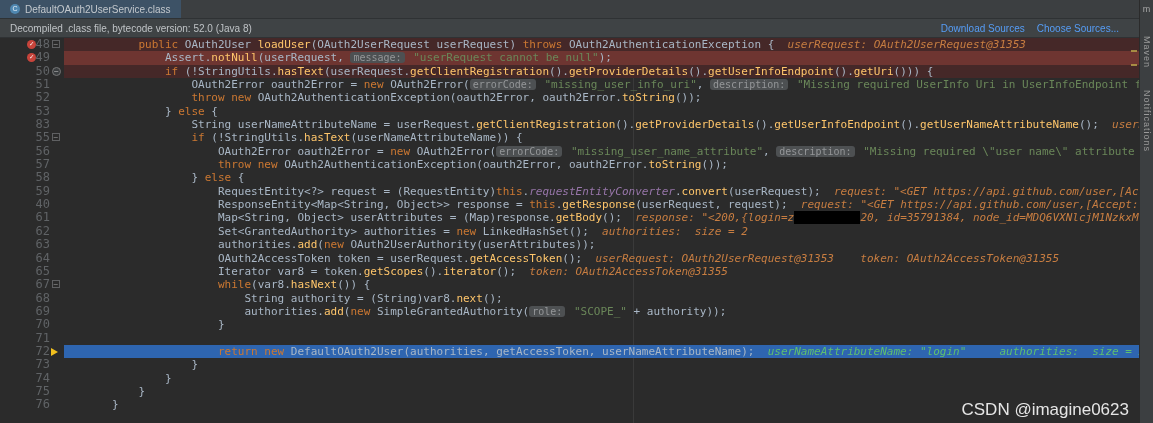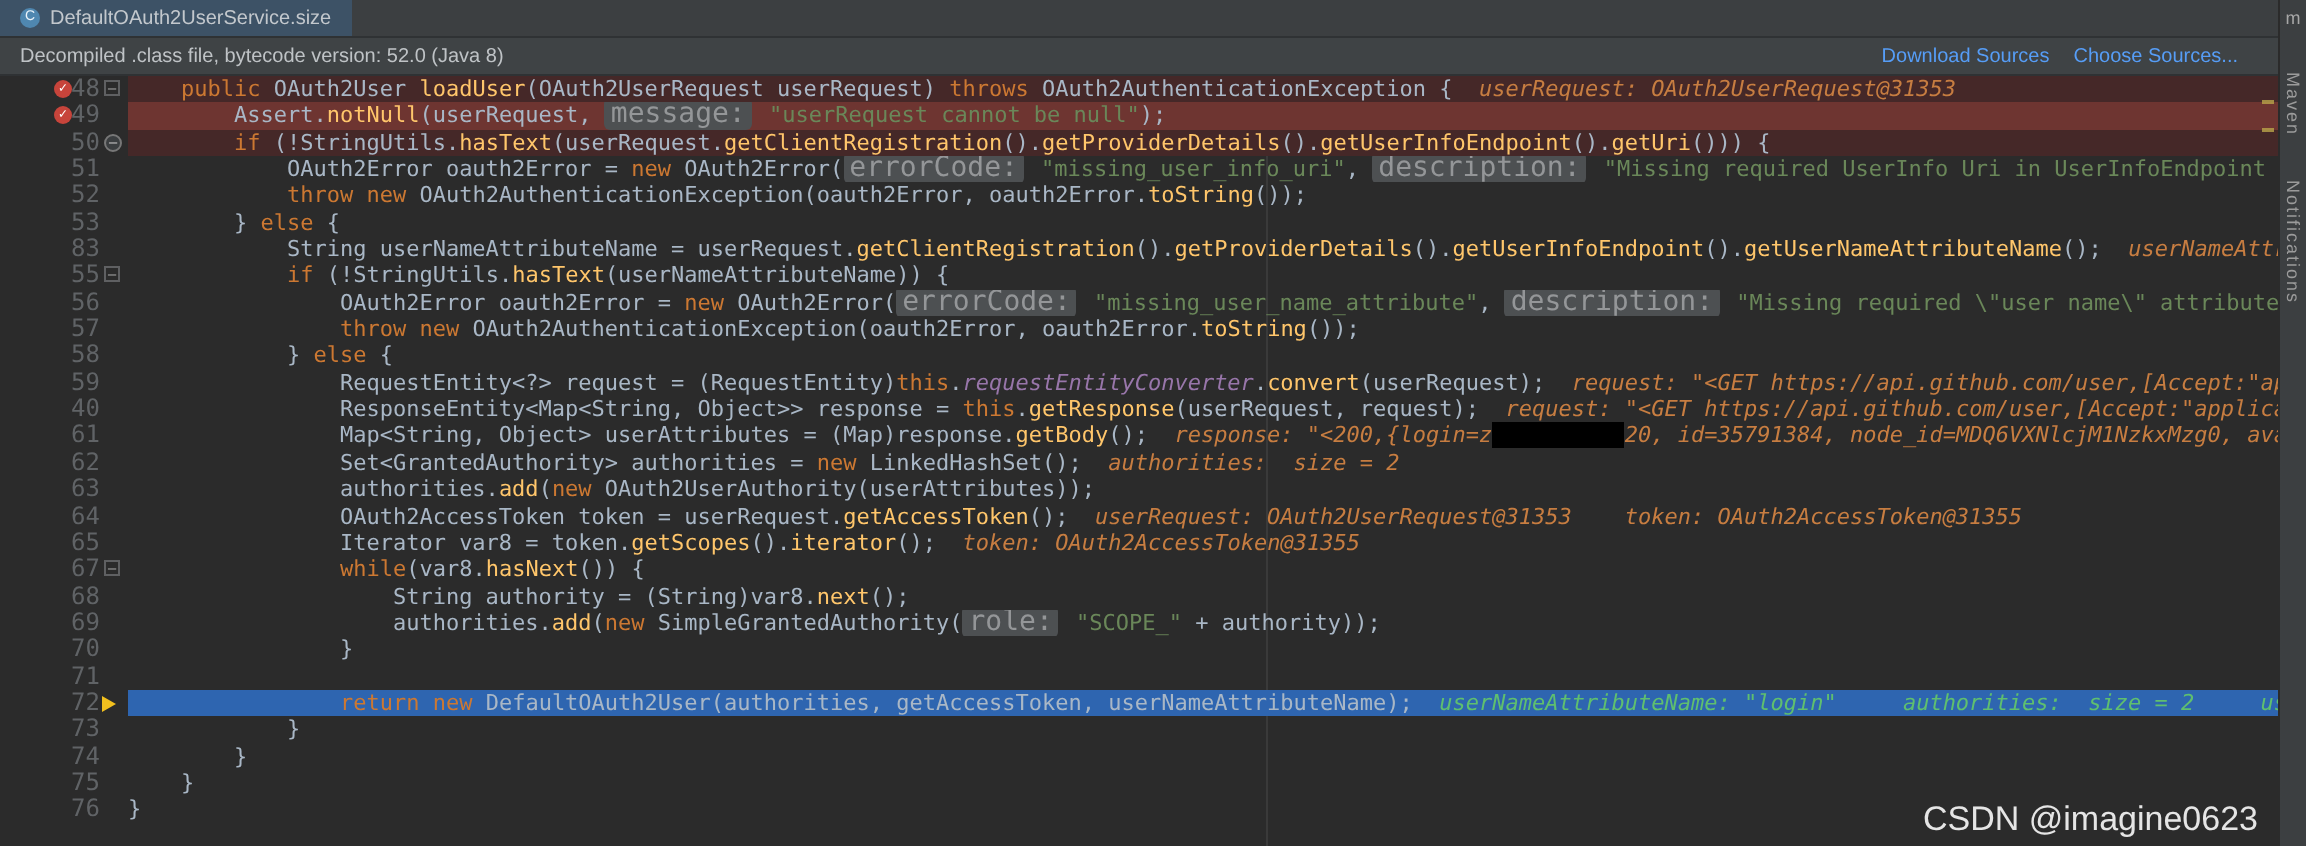--- a/index.html
+++ b/index.html
@@ -21,30 +21,30 @@
   .editor{position:relative;flex:1;overflow:hidden;background:#2b2b2b;font-family:"DejaVu Sans Mono",monospace;}
   .guide{position:absolute;left:633px;top:0;bottom:0;width:1px;background:#3a3a3a;}
   .lines{position:relative;}
   .line{display:flex;height:13.35px;line-height:13.35px;font-size:11px;}
   .gutter{width:64px;flex:none;position:relative;color:#606366;}
   .gnum{position:absolute;right:14px;top:0;font-size:12px;text-align:center;}
   .gi-bp{position:absolute;left:27px;top:2px;width:9px;height:9px;border-radius:50%;background:#c7443b;color:#fff;font-size:7px;line-height:9px;text-align:center;}
   .gi-arrow{position:absolute;left:51px;top:3px;width:0;height:0;border-left:7px solid #f2c01e;border-top:4px solid transparent;border-bottom:4px solid transparent;}
   .gi-fold{position:absolute;left:52px;top:2px;width:8px;height:8px;border:1px solid #5f6062;color:#8a8a8a;font-size:8px;line-height:7px;text-align:center;box-sizing:border-box;}
   .gi-foldc{position:absolute;left:52px;top:2px;width:9px;height:9px;border:1px solid #777;border-radius:50%;background:#3b3e40;color:#aaa;font-size:8px;line-height:7px;text-align:center;box-sizing:border-box;}
-  pre.code{margin:0;flex:1;min-width:0;white-space:pre;overflow:hidden;color:#a9b7c6;font-family:"DejaVu Sans Mono",monospace;}
+  pre.code{margin:0;flex:1;min-width:0;white-space:pre;overflow:hidden;color:#a9b7c6;font-family:"DejaVu Sans Mono",monospace;padding-left:48px;}
   .hl-dimred{background:#452828;}
   .hl-red{background:#6e3531;}
   .hl-blue{background:#2e65b0;}
   .tk-k{color:#cc7832;}
   .tk-t{color:#a9b7c6;}
   .tk-s{color:#6a8759;}
   .tk-y{color:#ffc66b;}
   .tk-f{color:#9876aa;font-style:italic;}
-  .tk-h{background:#4d5052;color:#949698;border-radius:3px;padding:0 3px;margin-right:2px;font-size:14px;}
+  .tk-h{background:#4d5052;color:#949698;border-radius:3px;padding:0 3px;margin-right:2px;font-size:10px;}
   .tk-d{color:#c77d41;font-style:italic;}
   .tk-d2{color:#5fbf6f;font-style:italic;}
   .tk-redact{background:#000;color:transparent;}
 
   
   .mark{position:absolute;right:2px;width:6px;height:2px;background:#b9a44a;opacity:.8;}
 
   
   .stripe{width:13px;flex:none;background:#3c3f41;border-left:1px solid #2b2b2b;display:flex;flex-direction:column;align-items:center;color:#9b9b9b;font-size:9px;}
   .stripe-icon{margin-top:4px;color:#a7a7a7;}
@@ -55,21 +55,21 @@
 </style>
 </head>
 <body>
 
 <div class="app">
   <div class="main">
 
     <div class="tabbar">
       <div class="tab">
         <span class="tab-icon">C</span>
-        <span>DefaultOAuth2UserService.size</span>
+        <span>DefaultOAuth2UserService.class</span>
       </div>
     </div>
 
     <div class="banner">
       <span>Decompiled .class file, bytecode version: 52.0 (Java 8)</span>
       <span class="banner-actions">
         <a class="banner-link">Download Sources</a>
         <a class="banner-link">Choose Sources...</a>
       </span>
     </div>

